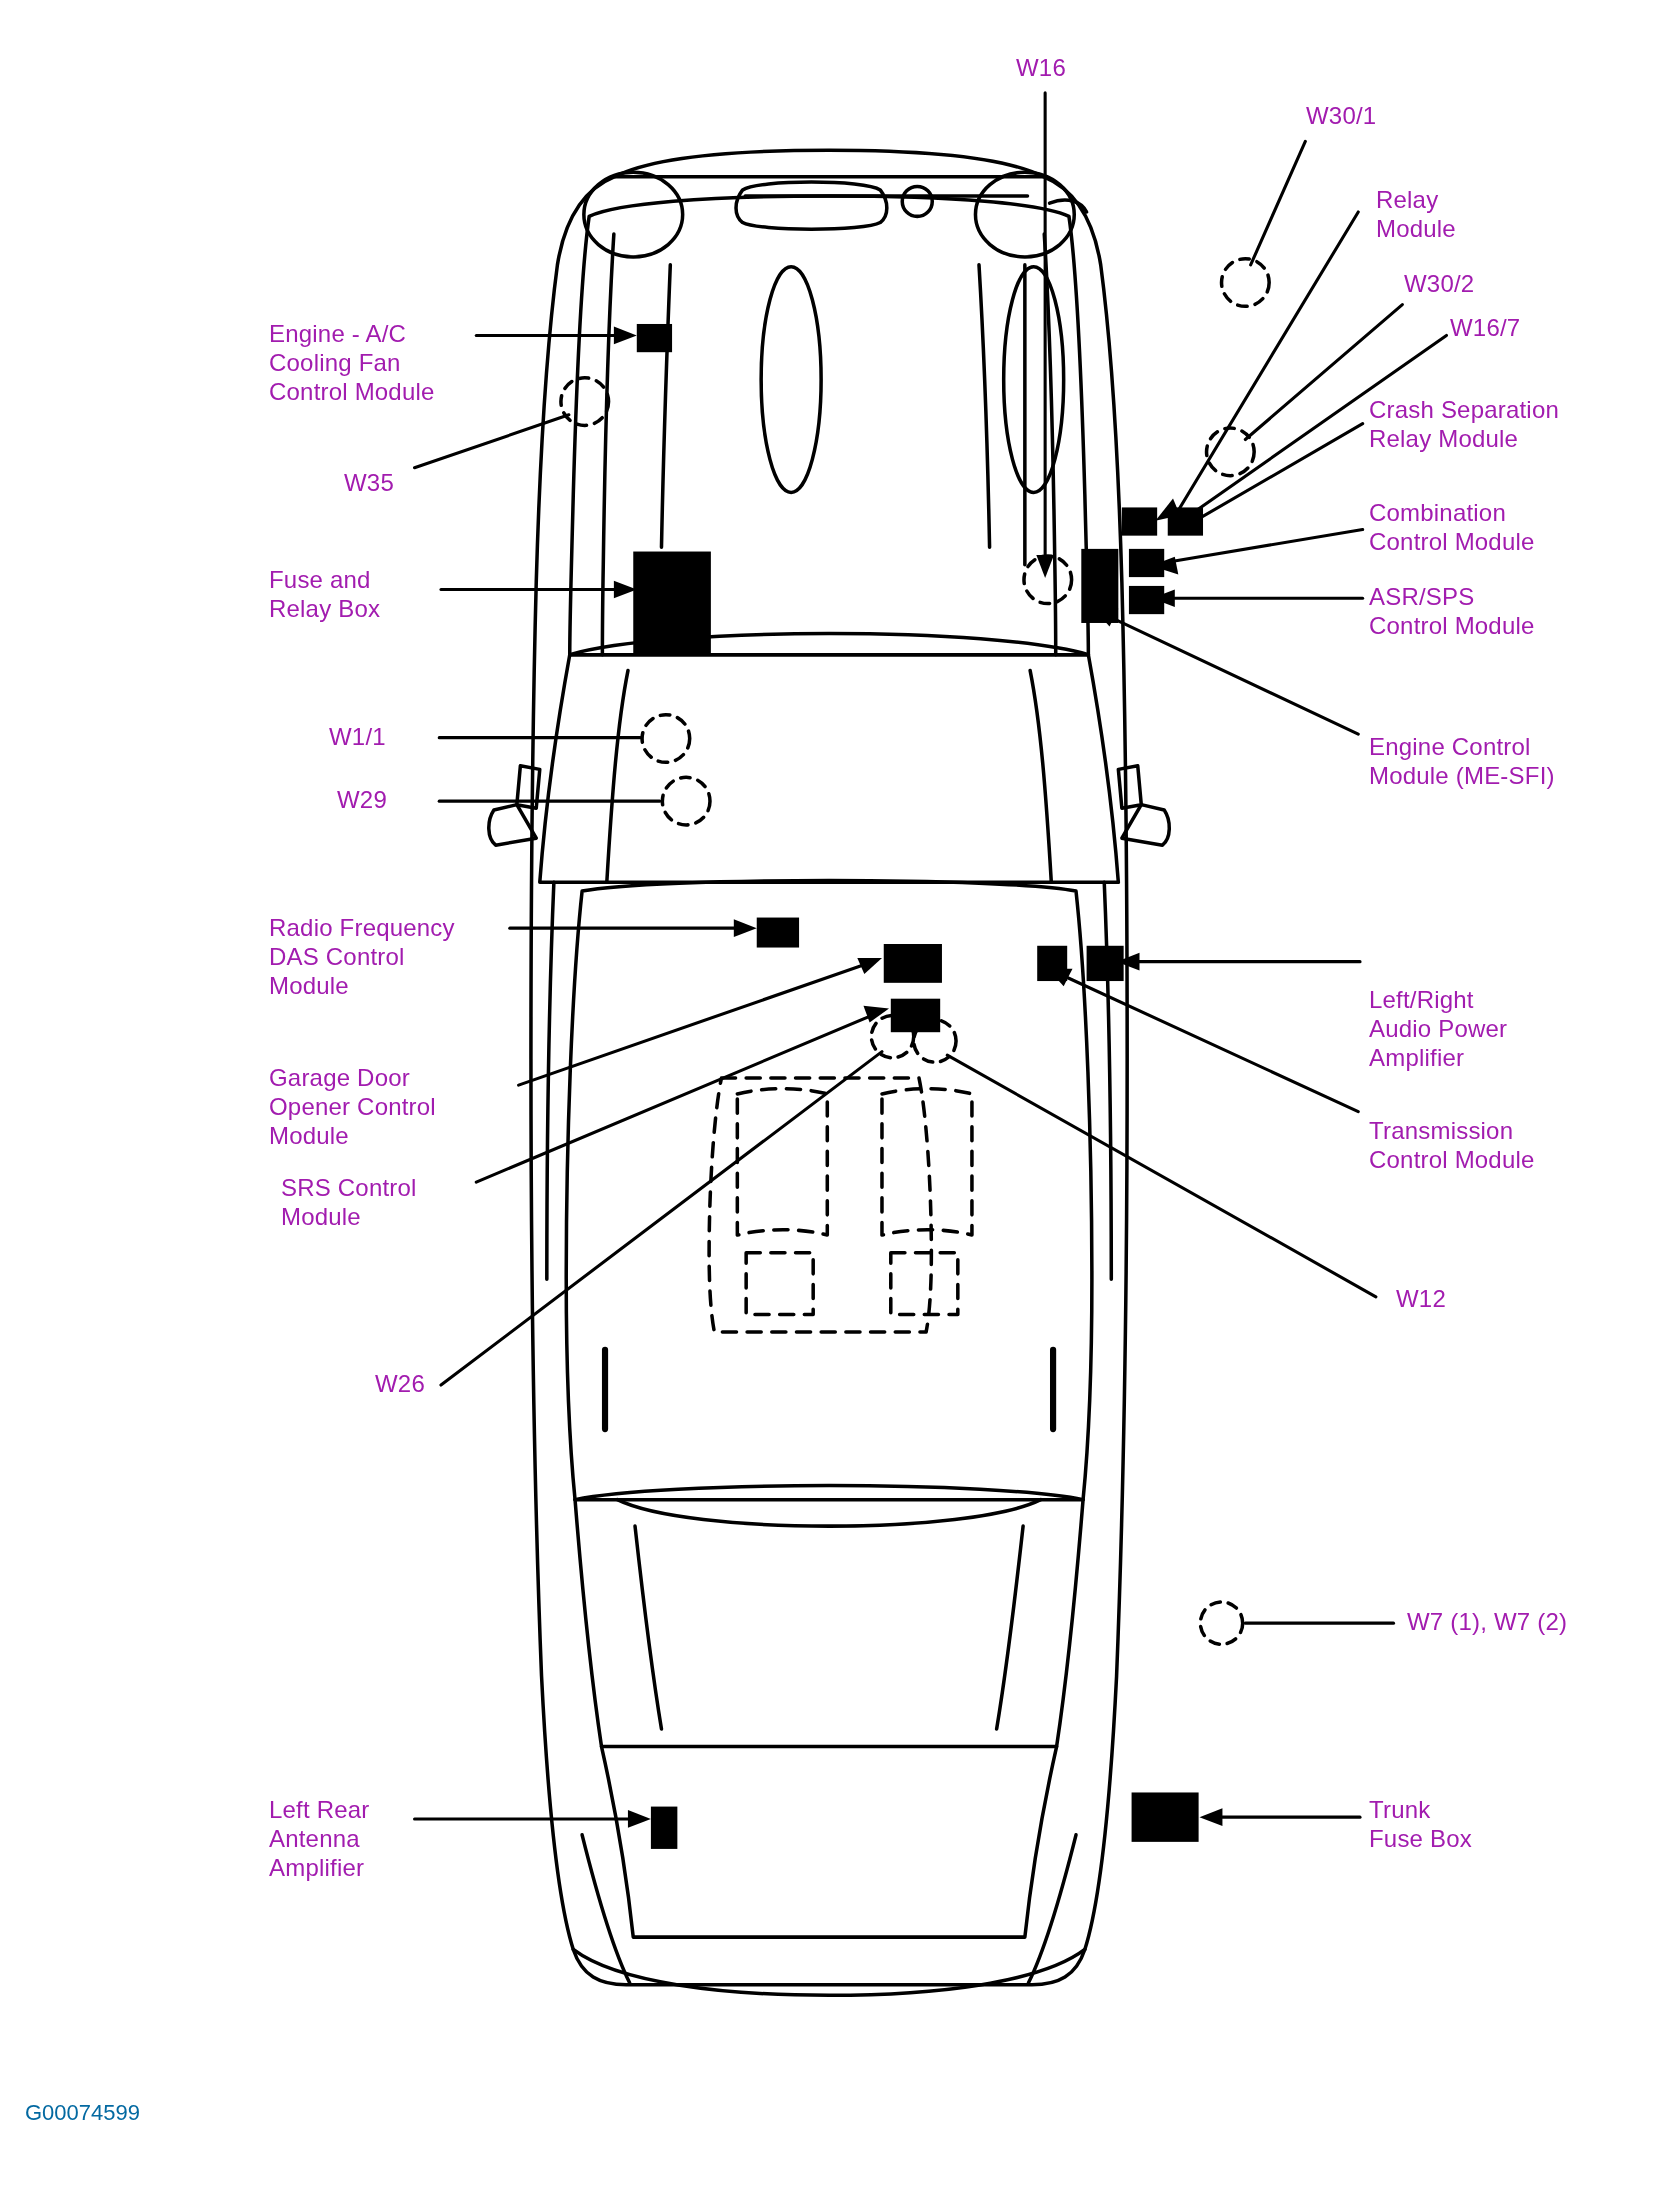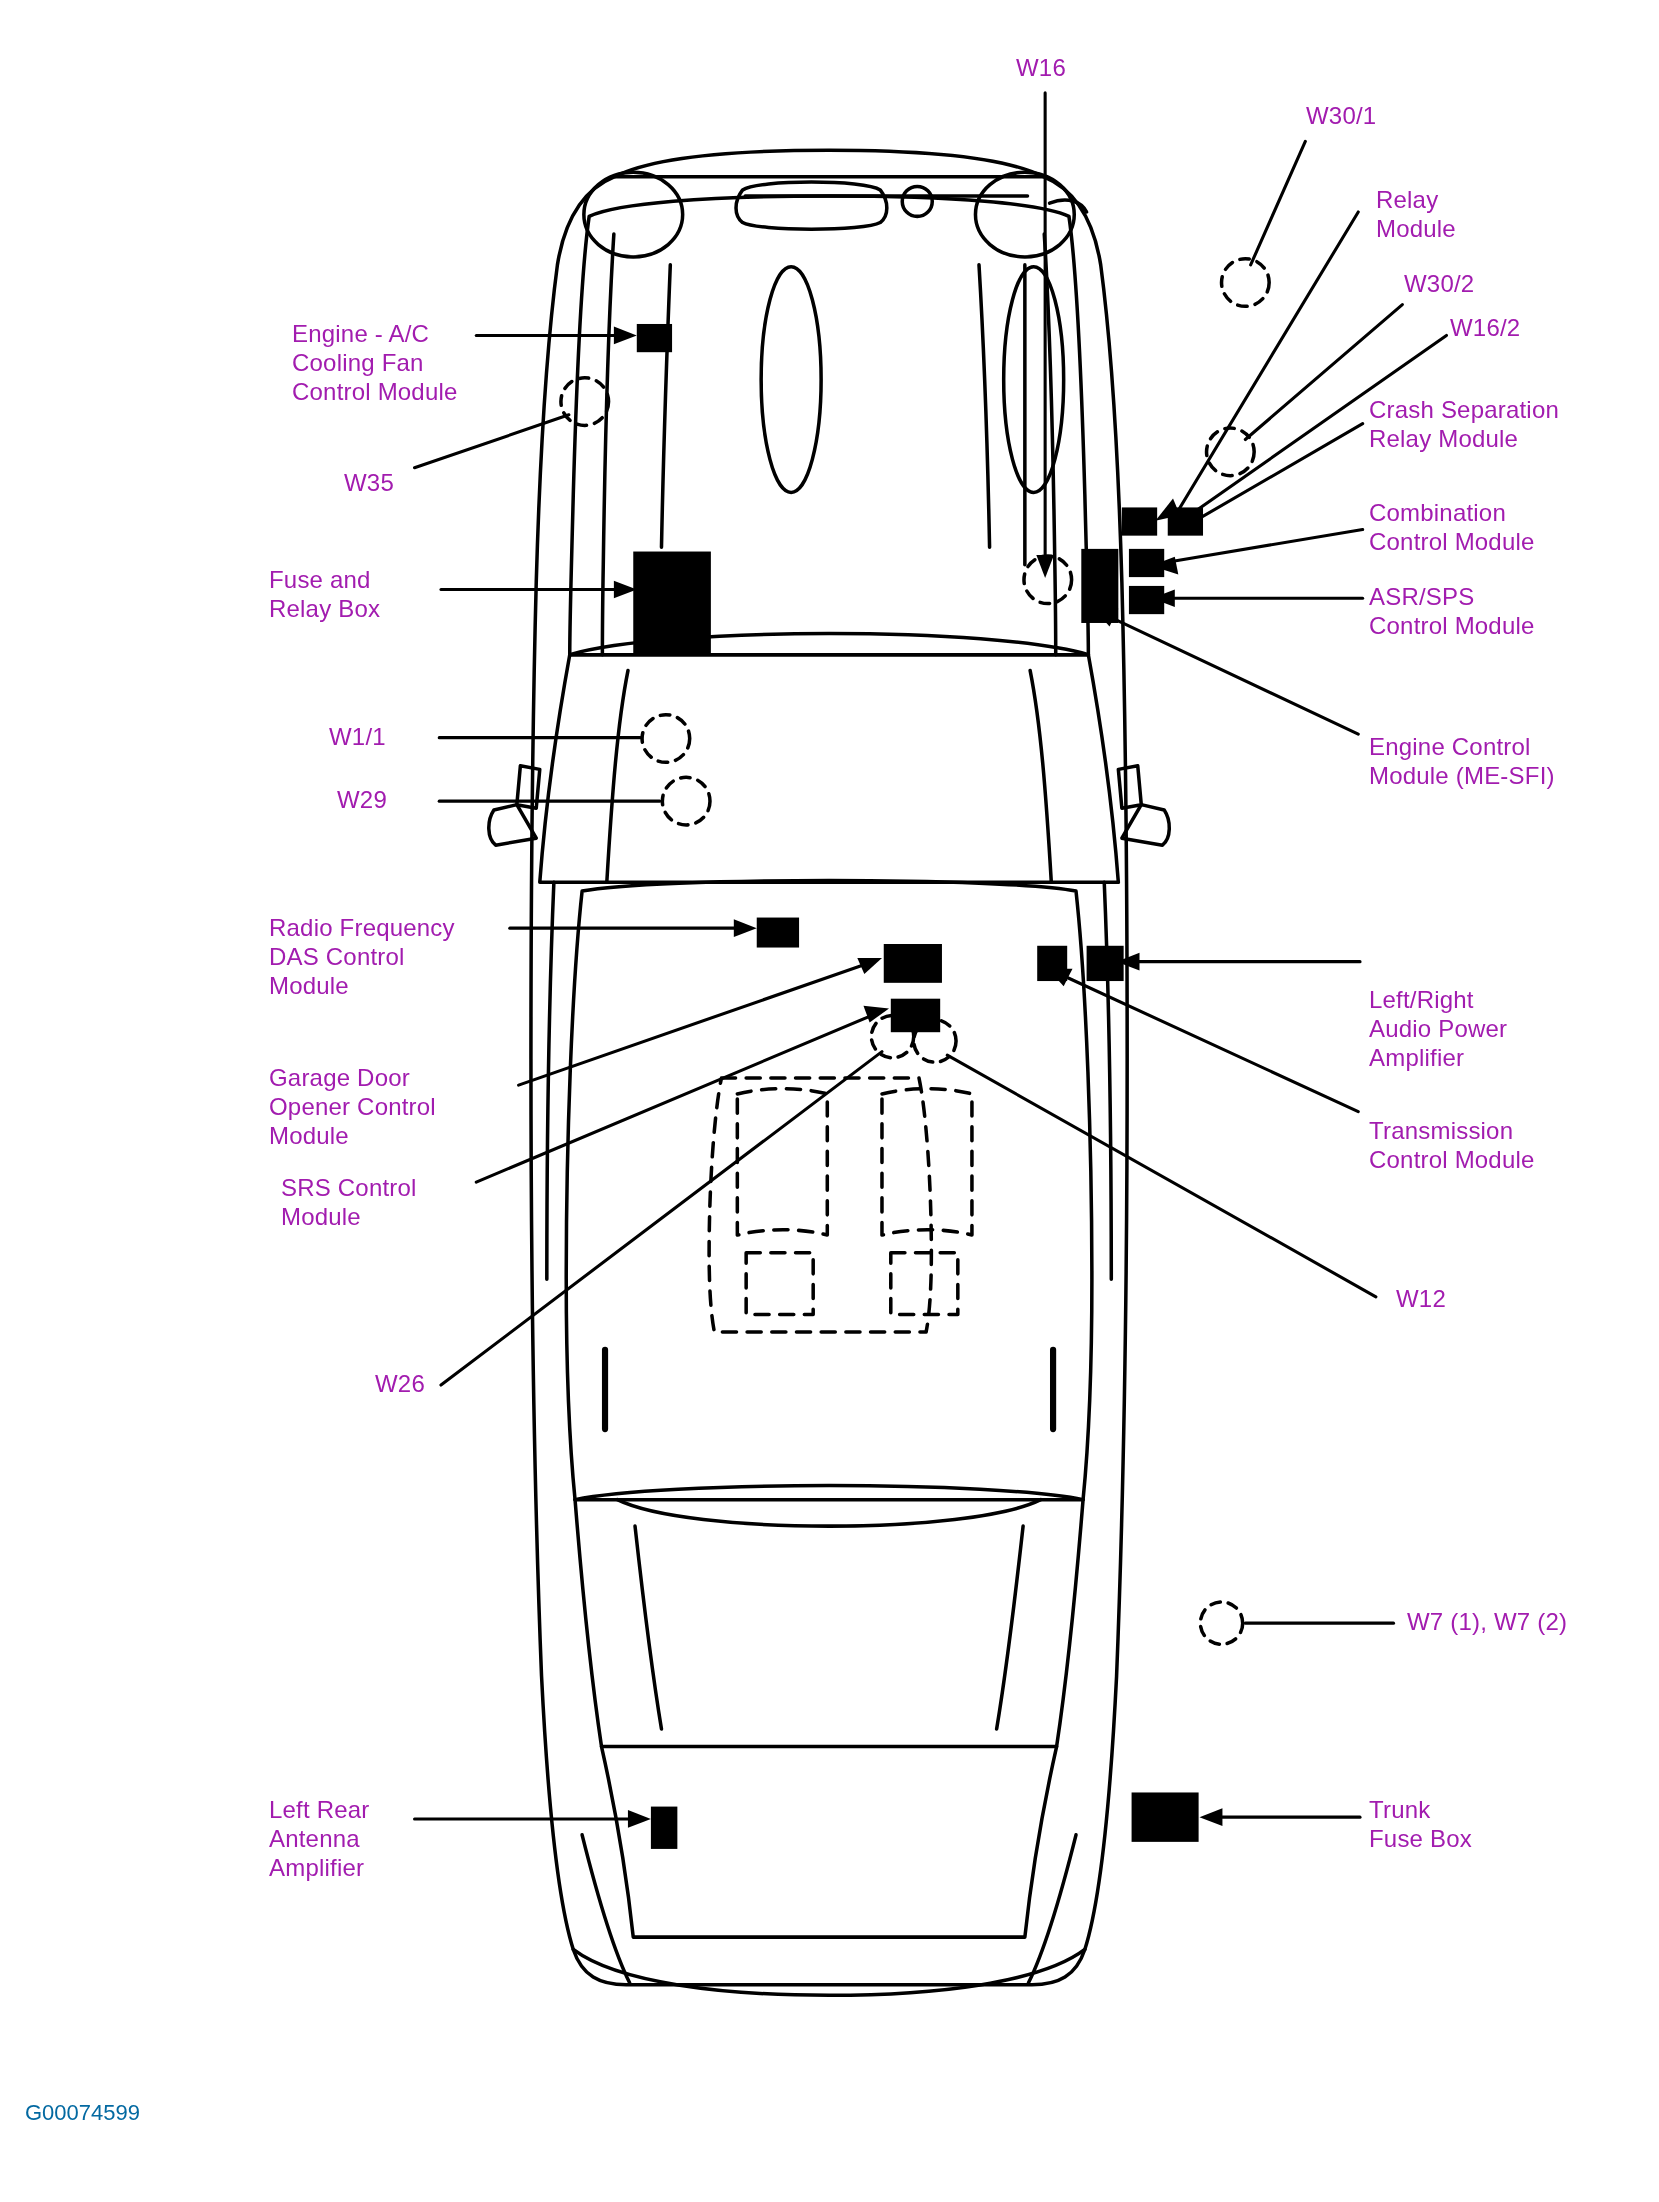--- a/index.html
+++ b/index.html
@@ -250,31 +250,31 @@
       </g>
 
     </g>
   </svg>
 
   <div class="lbl" style="left:1016px; top:53px;">W16</div>
   <div class="lbl" style="left:1306px; top:101px;">W30/1</div>
   <div class="lbl" style="left:1376px; top:185px;">Relay
 Module</div>
   <div class="lbl" style="left:1404px; top:269px;">W30/2</div>
-  <div class="lbl" style="left:1450px; top:313px;">W16/2</div>
+  <div class="lbl" style="left:1450px; top:313px;">W16/7</div>
   <div class="lbl" style="left:1369px; top:395px;">Crash Separation
 Relay Module</div>
   <div class="lbl" style="left:1369px; top:498px;">Combination
 Control Module</div>
   <div class="lbl" style="left:1369px; top:582px;">ASR/SPS
 Control Module</div>
   <div class="lbl" style="left:1369px; top:732px;">Engine Control
 Module (ME-SFI)</div>
 
-  <div class="lbl" style="left:269px; top:319px;margin-left:23px;">Engine - A/C
+  <div class="lbl" style="left:269px; top:319px;">Engine - A/C
 Cooling Fan
 Control Module</div>
   <div class="lbl" style="left:344px; top:468px;">W35</div>
   <div class="lbl" style="left:269px; top:565px;">Fuse and
 Relay Box</div>
   <div class="lbl" style="left:329px; top:722px;">W1/1</div>
   <div class="lbl" style="left:337px; top:785px;">W29</div>
 
   <div class="lbl" style="left:269px; top:913px;">Radio Frequency
 DAS Control

